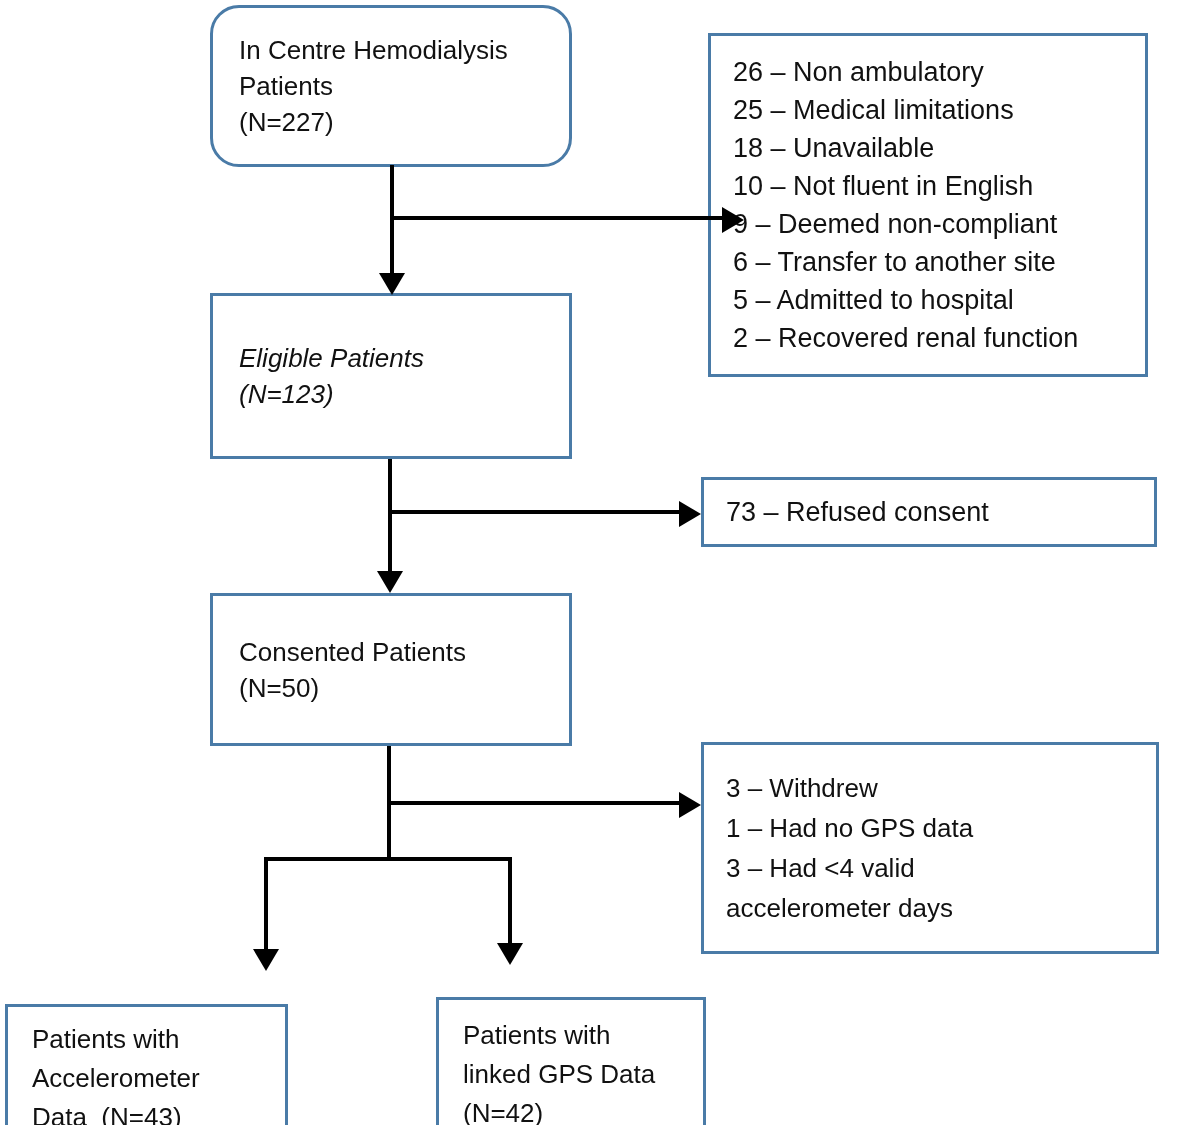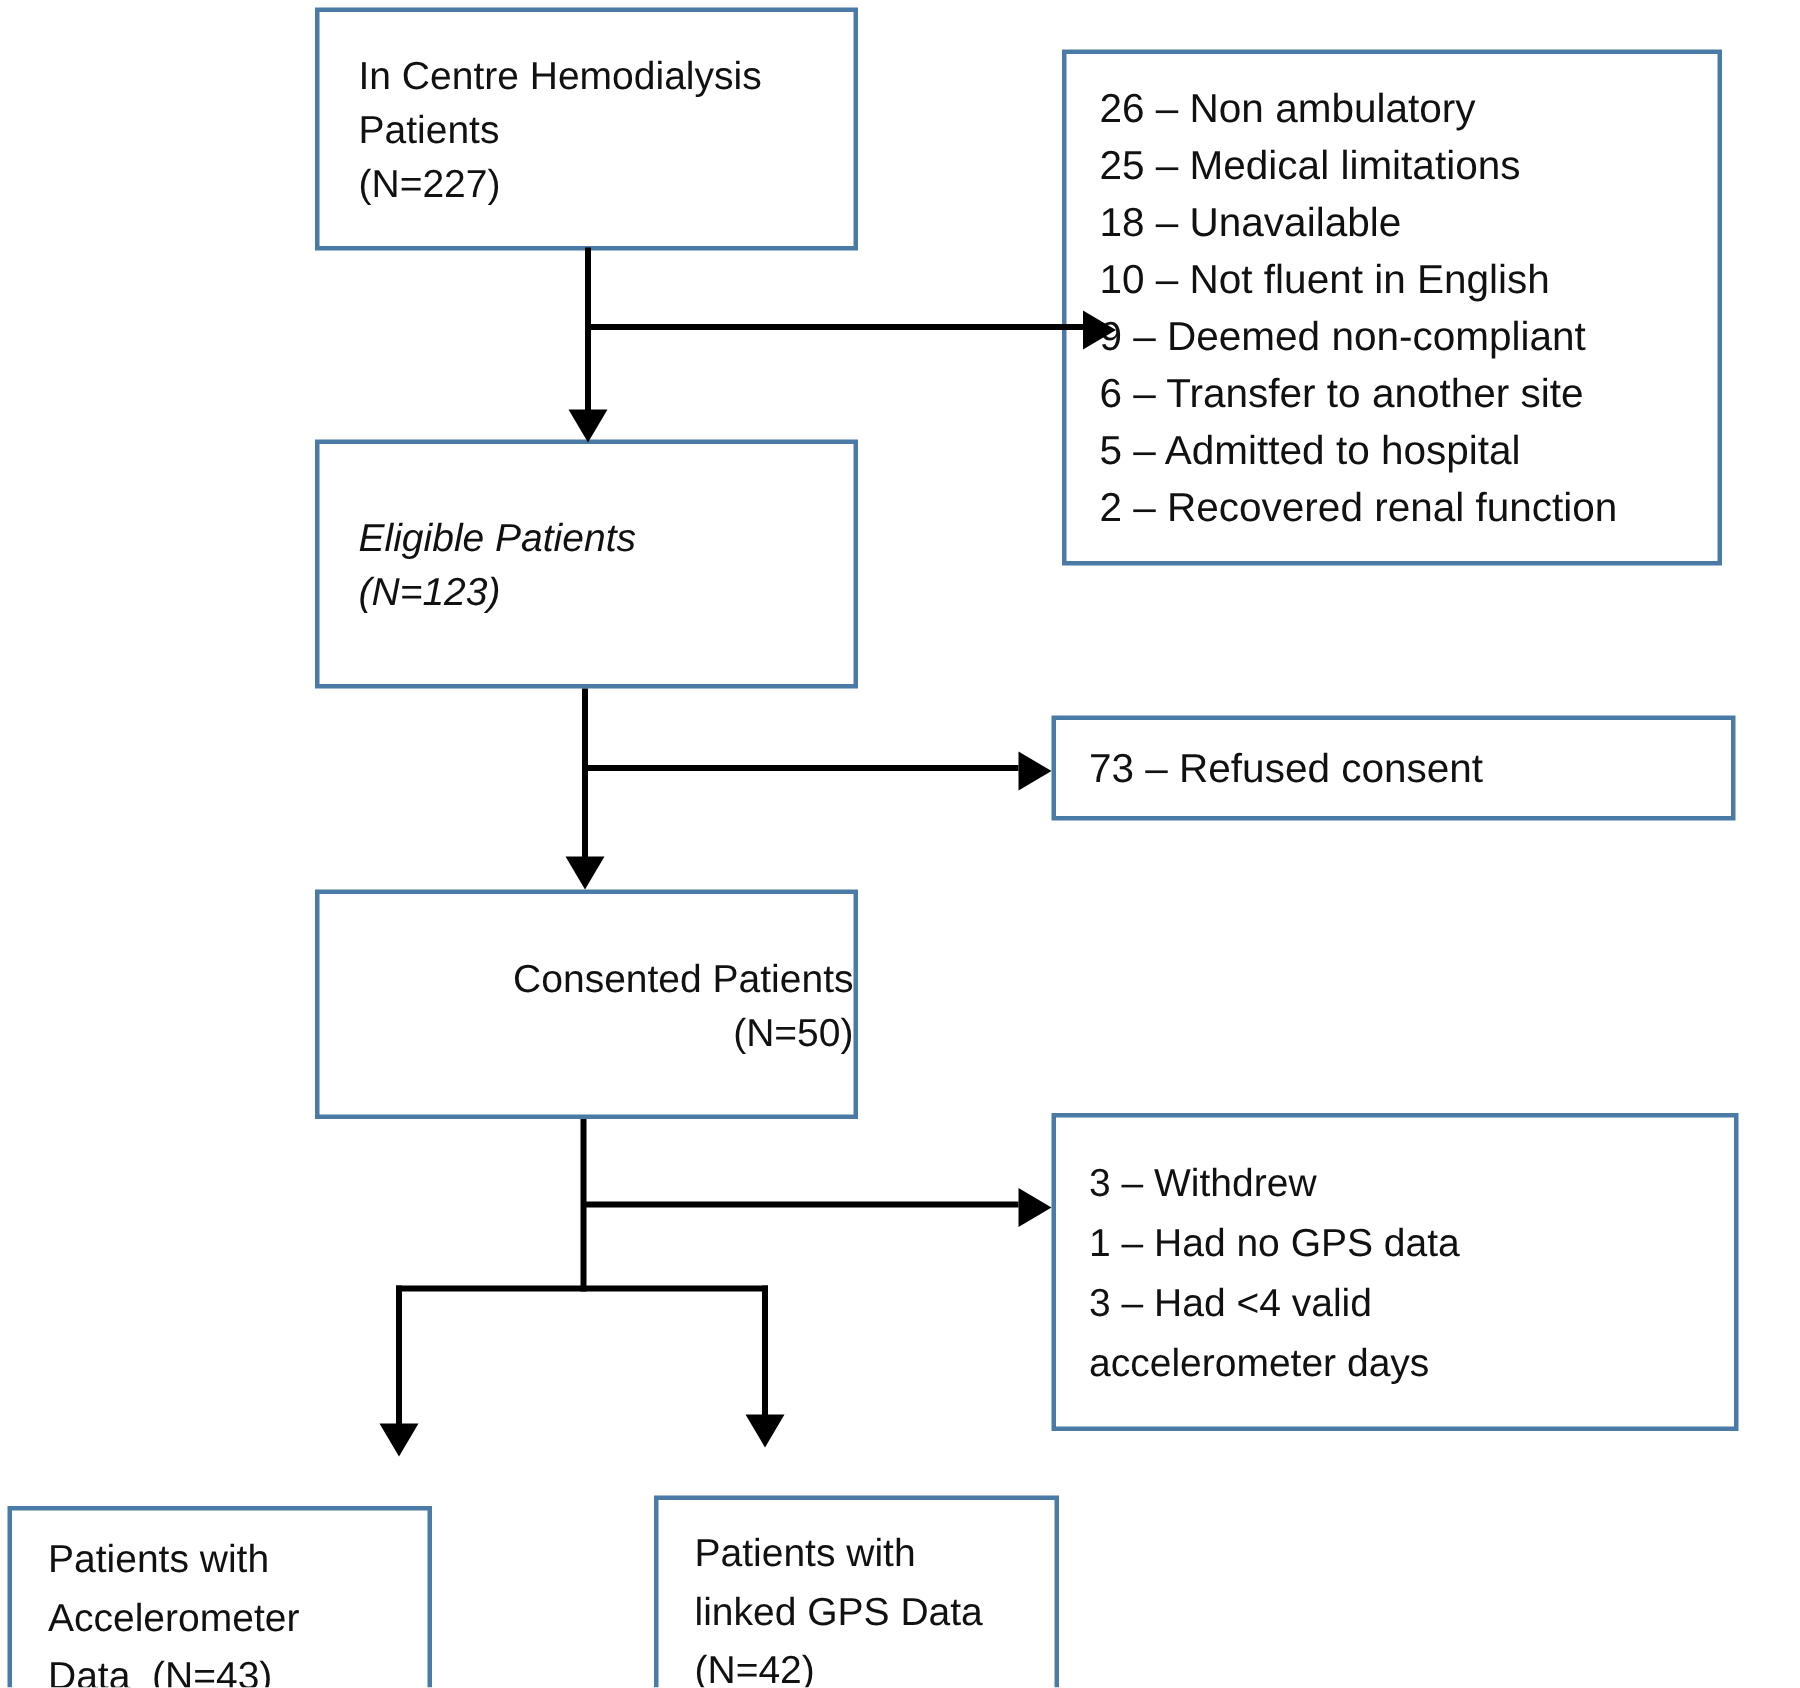--- a/index.html
+++ b/index.html
@@ -52,25 +52,25 @@
   }
   
   .node-term {
     padding-left: 24px;
     font-size: 26px;
     line-height: 39px;
     margin-top: 31px;
   }
 
   
-  #box-screened   { left: 210px; top: 5px;    width: 362px; height: 162px; }
+  #box-screened   { left: 210px; top: 5px;    width: 362px; height: 162px; border-radius: 29px; }
   #box-excl1      { left: 708px; top: 33px;   width: 440px; height: 344px; }
   #box-eligible   { left: 210px; top: 293px;  width: 362px; height: 166px; font-style: italic; }
   #box-refused    { left: 701px; top: 477px;  width: 456px; height: 70px;  }
-  #box-consented  { left: 210px; top: 593px;  width: 362px; height: 153px; text-align: right; }
+  #box-consented  { left: 210px; top: 593px;  width: 362px; height: 153px; }
   #box-excl2      { left: 701px; top: 742px;  width: 458px; height: 212px; }
   #box-accel      { left: 5px;   top: 973px;  width: 283px; height: 148px; }
   #box-gps        { left: 436px; top: 966px;  width: 270px; height: 155px; }
 
   
   .conn {
     position: absolute;
     background: #000000;
   }
   .vline { width: 4px; }

